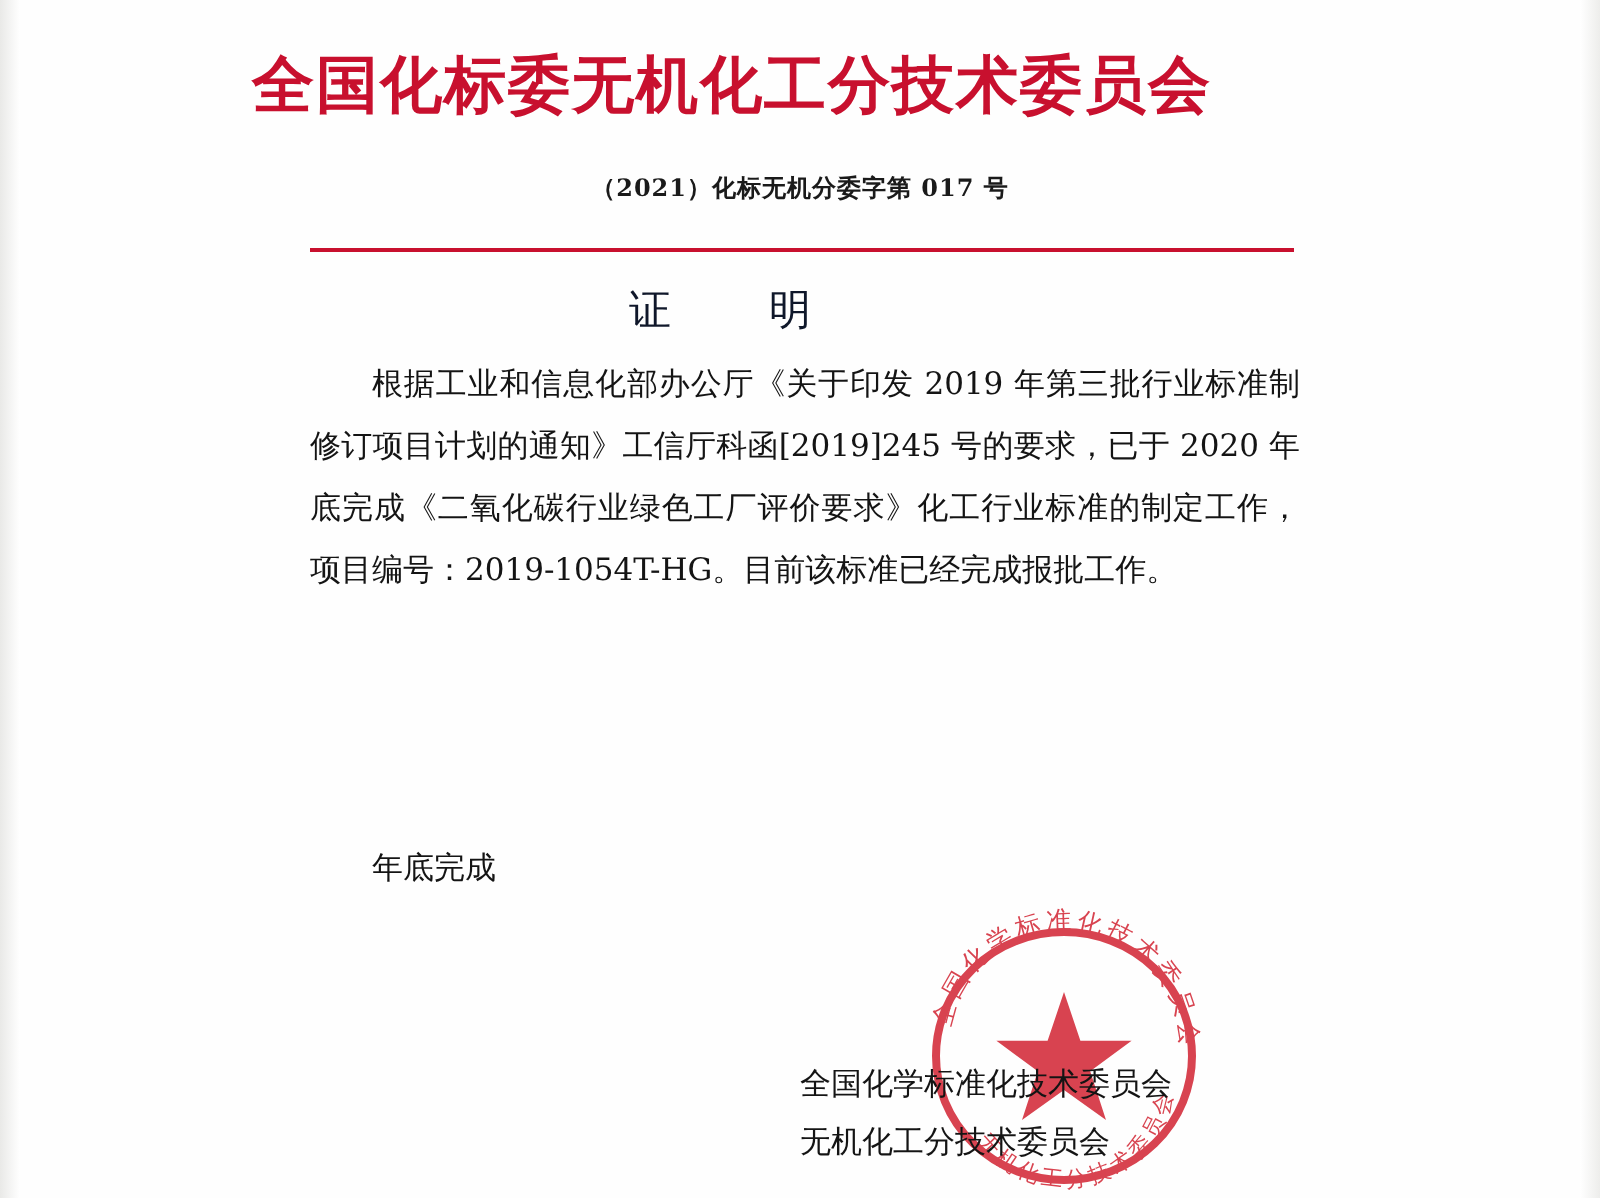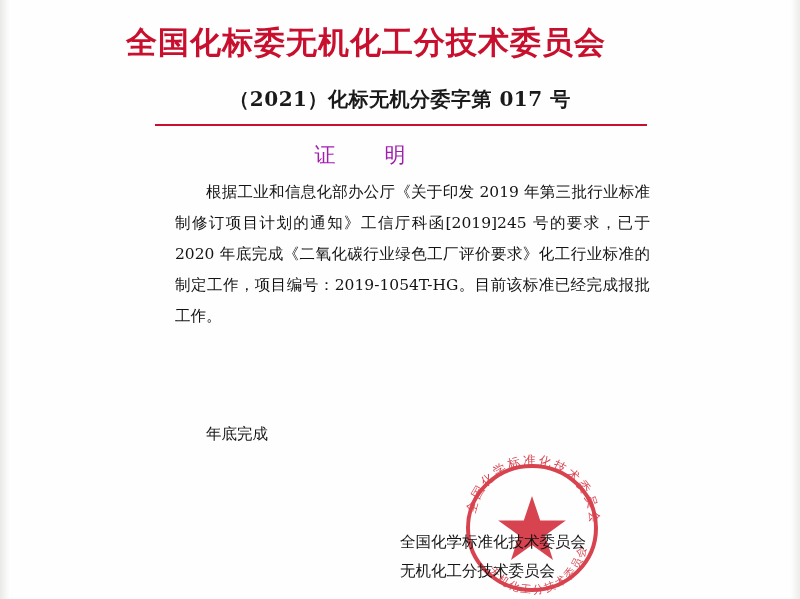--- a/index.html
+++ b/index.html
@@ -46,56 +46,56 @@
     letter-spacing: 1px;
     white-space: nowrap;
   }
   .doc-number {
     position: absolute;
     top: 86px;
     left: 0;
     width: 800px;
     text-align: center;
     color: #1a1a1a;
-    font-size: 20px;
+    font-size: 12px;
     font-weight: bold;
     letter-spacing: 0.5px;
   }
   .red-rule {
     position: absolute;
     top: 124px;
     left: 155px;
     width: 492px;
     height: 2px;
     background: #c8102e;
   }
   .cert-heading {
     position: absolute;
     top: 141px;
     left: 0;
     width: 720px;
     text-align: center;
     font-size: 21px;
-    color: #a21caf;
+    color: #0f172a;
     letter-spacing: 14px;
     text-indent: 14px;
   }
   .body-block {
     position: absolute;
     left: 155px;
     width: 495px;
     color: #141414;
     font-size: 15.5px;
     line-height: 31px;
     text-align: justify;
   }
   .para-1 { top: 177px; }
   .para-2 { top: 320px; }
   .para-3 { top: 419px; }
-  .indent { text-indent: 2em; display: block; margin-left: 20px; }
+  .indent { text-indent: 2em; display: block; }
   .signature {
     position: absolute;
     left: 400px;
     top: 528px;
     width: 250px;
     text-align: left;
     font-size: 15.5px;
     line-height: 29px;
     color: #141414;
   }

